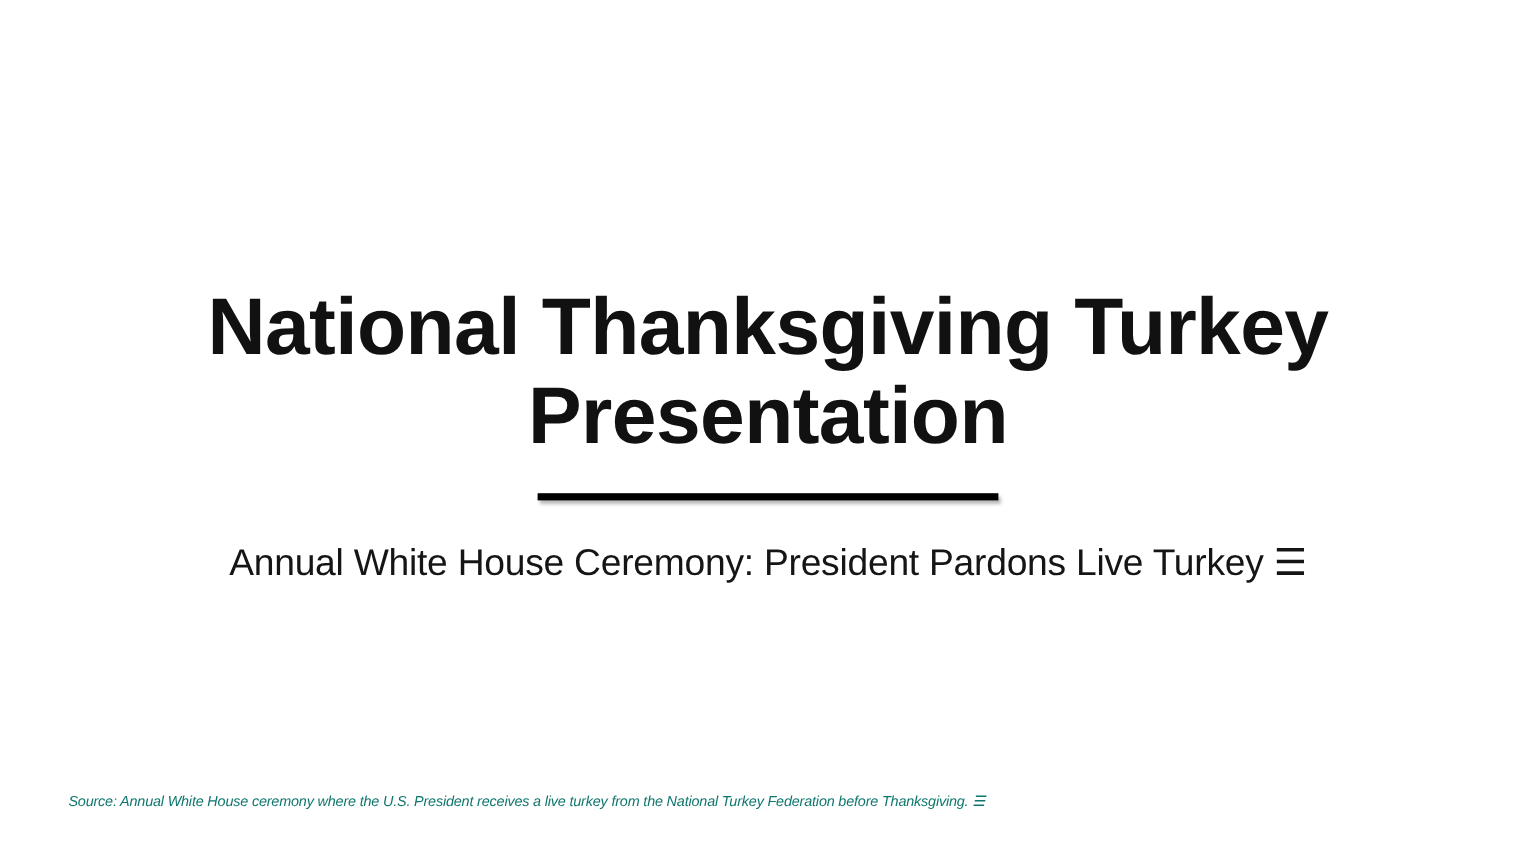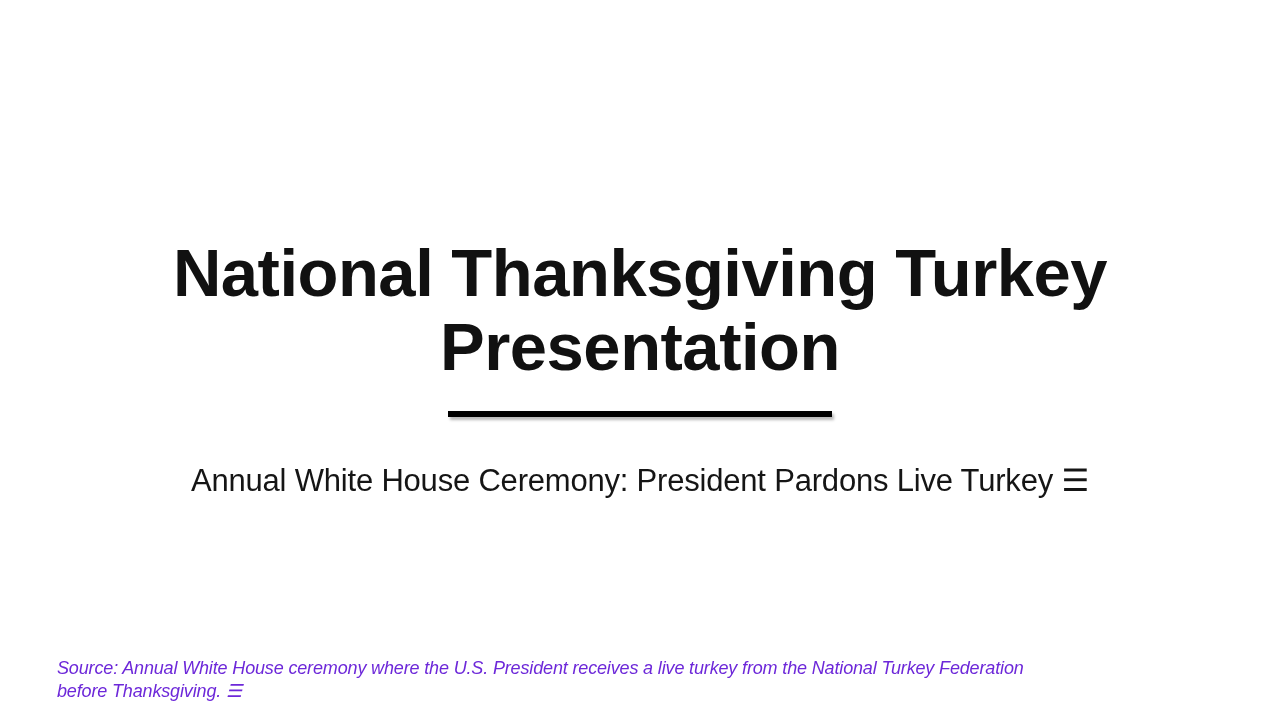--- a/index.html
+++ b/index.html
@@ -63,43 +63,43 @@
   
   .subtitle-wrap {
     position: absolute;
     left: 0;
     right: 0;
     top: 449px;
     text-align: center;
   }
 
   .slide-subtitle {
-    margin: 12px;
+    margin: 0;
     font-family: "Liberation Sans", sans-serif;
     font-weight: 400;
     font-size: 31px;
     line-height: 40px;
     letter-spacing: -0.2px;
     color: #151515;
   }
 
   
   .source-note {
     position: absolute;
     left: 57px;
     top: 657px;
     width: 985px;
     margin: 0;
     font-family: "Liberation Sans", sans-serif;
     font-style: italic;
     font-weight: 400;
-    font-size: 18px;
+    font-size: 12px;
     line-height: 23px;
     letter-spacing: -0.15px;
-    color: #6d28d9;
+    color: #0f766e;
     text-align: left;
   }
 </style>
 </head>
 <body>
 
 <div class="slide">
 
   <div class="title-block">
     <h1 class="slide-title">National Thanksgiving Turkey Presentation</h1>

